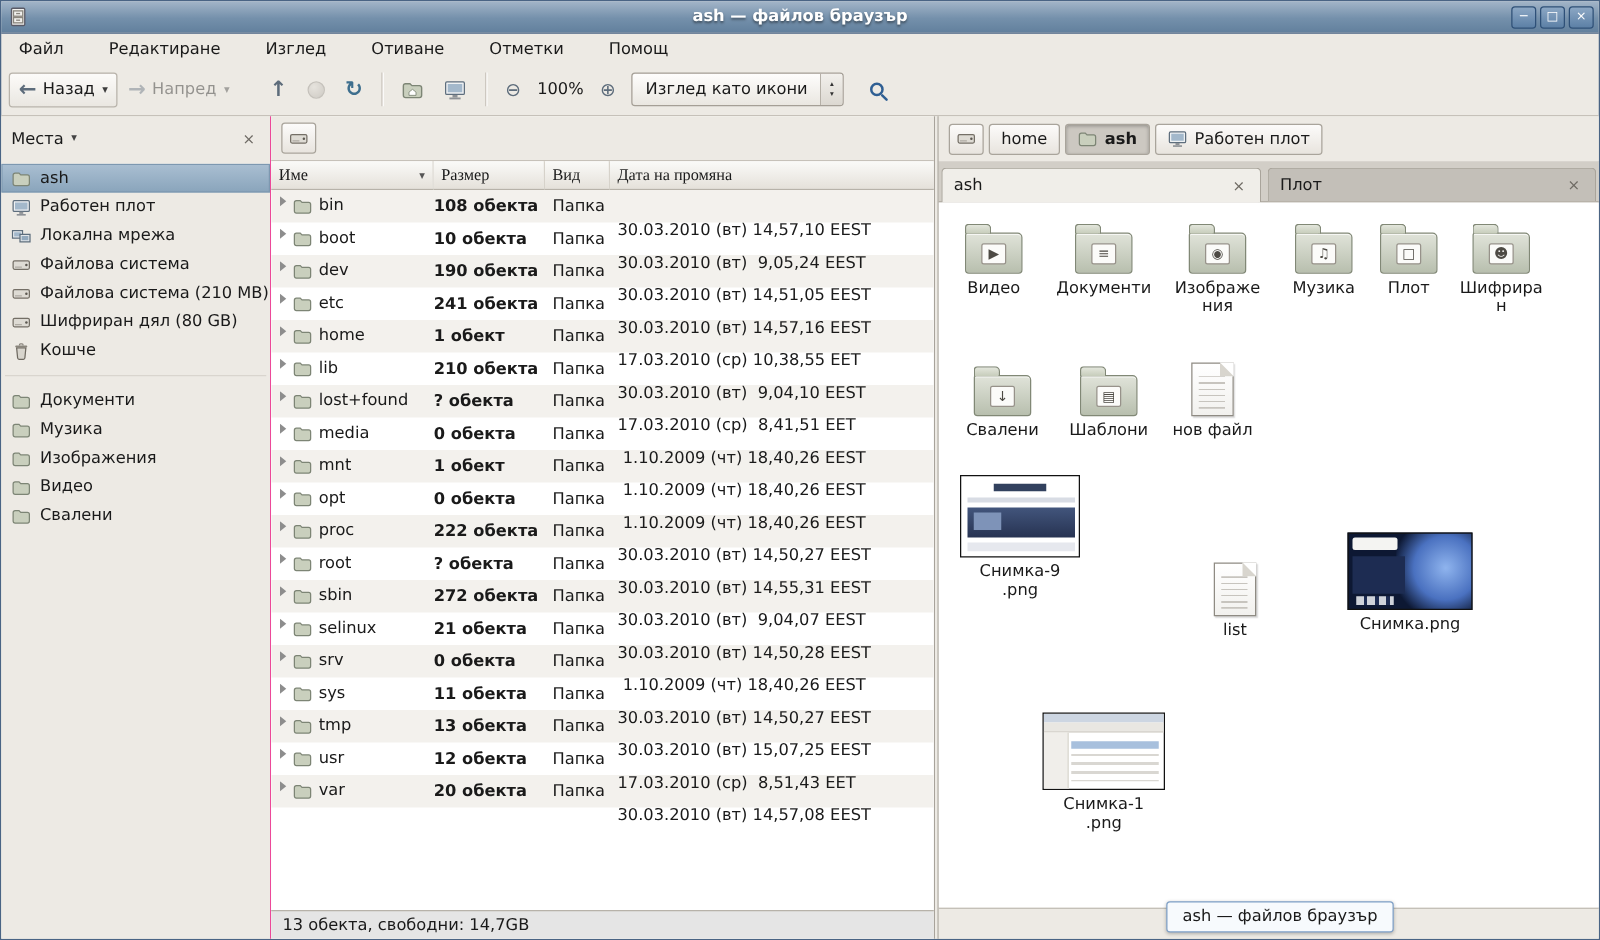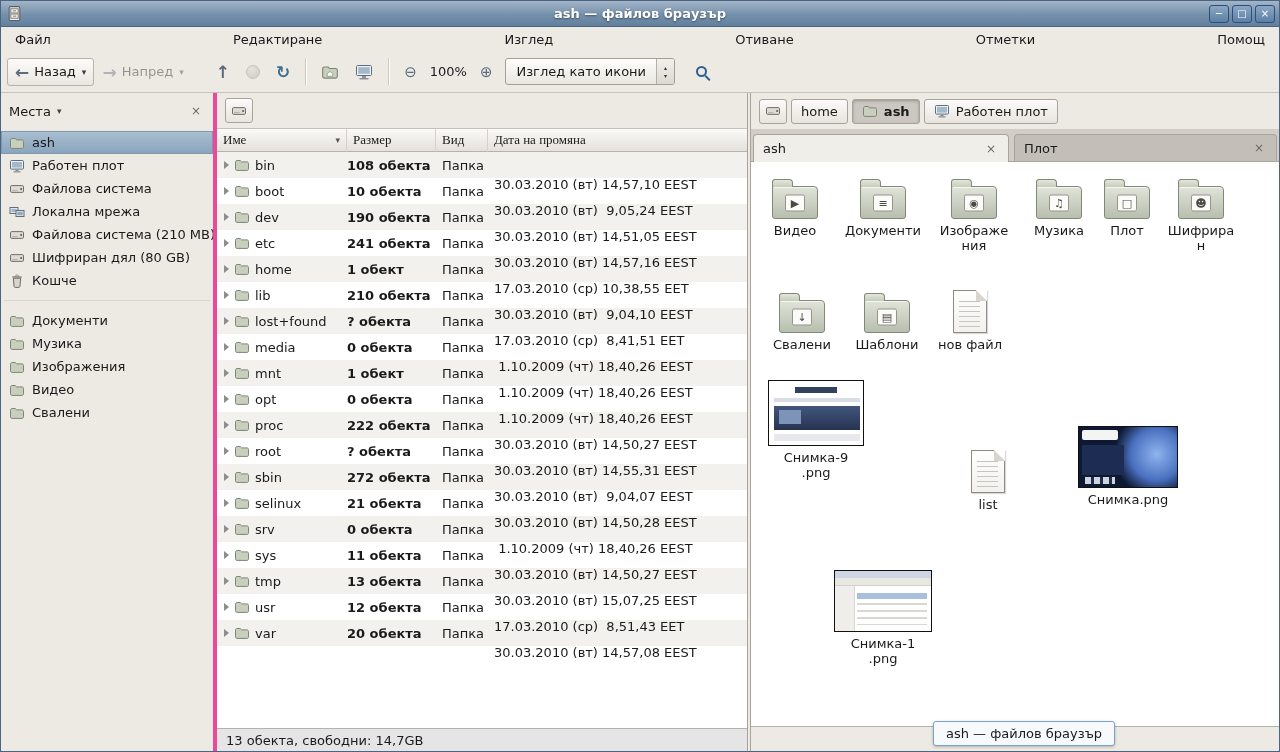--- a/index.html
+++ b/index.html
@@ -16,21 +16,21 @@
   .titlebar { flex:0 0 26px; position:relative; display:flex; align-items:center; padding:0 4px;
     background:linear-gradient(#a3b5c8,#7490ab 55%,#62809d); border-bottom:1px solid #4a6484; }
   .title { position:absolute; left:0; right:0; text-align:center; color:#fff; font-weight:bold;
     text-shadow:0 1px 2px rgba(0,0,0,.45); pointer-events:none; }
   .win-icon { width:18px; height:18px; display:flex; align-items:center; justify-content:center; }
   .win-btns { margin-left:auto; display:flex; gap:3px; position:relative; }
   .wbtn { width:20px; height:18px; border-radius:3px; border:1px solid #2e5078; color:#fff;
     background:linear-gradient(#8ca7c4,#5c80a6); font-size:10px; line-height:16px; text-align:center; }
 
   
-  .menubar { flex:0 0 24px; display:flex; align-items:center; padding:0 5px; gap:5px;justify-content:space-between; }
+  .menubar { flex:0 0 24px; display:flex; align-items:center; padding:0 5px; gap:18px; }
   .menu-item { padding:2px 9px; border-radius:2px; }
 
   
   .toolbar { flex:0 0 42px; display:flex; align-items:center; padding:0 6px; border-bottom:1px solid #c6c1b9; }
   .tbtn { display:flex; align-items:center; gap:5px; padding:5px 7px; border-radius:3px; border:1px solid transparent; }
   .tbtn.framed { border-color:#b8b3aa; background:linear-gradient(#fcfbf9,#eae7e1); }
   .tbtn.disabled { opacity:.42; }
   .tico { font-size:17px; line-height:16px; color:#5d6c7b; font-weight:bold; }
   .tico.small { font-size:15px; font-weight:normal; }
   .drop { font-size:9px; color:#3d3d3d; margin-left:1px; }
@@ -44,21 +44,21 @@
   .combo-spin { width:18px; align-self:stretch; border-left:1px solid #b5b0a7; display:flex; flex-direction:column;
     align-items:center; justify-content:center; font-size:6px; color:#333; gap:1px;
     background:linear-gradient(#f2f0ec,#dcd8d1); border-radius:0 2px 2px 0; }
   .mag { width:11px; height:11px; border:2px solid #2f5f93; border-radius:50%; position:relative; }
   .mag::after { content:""; position:absolute; width:7px; height:2px; background:#2f5f93; border-radius:1px;
     transform:rotate(45deg); right:-6px; bottom:-4px; }
 
   
   .main { flex:1; display:flex; min-height:0; }
 
-  .sidebar { flex:0 0 216px; border-right:4px solid #ec4899; background:#edeae4; display:flex; flex-direction:column; min-width:0; }
+  .sidebar { flex:0 0 216px; border-right:1px solid #ec4899; background:#edeae4; display:flex; flex-direction:column; min-width:0; }
   .pane-top { flex:0 0 36px; height:36px; display:flex; align-items:center; padding:0 8px; gap:6px; }
   .side-close { margin-left:auto; color:#6e6a64; font-size:12px; padding:2px 4px; }
   .side-arrow { font-size:9px; color:#444; }
   .side-list { flex:1; overflow:hidden; padding-top:2px; }
   .side-item { height:23px; display:flex; align-items:center; gap:7px; padding:0 8px; white-space:nowrap; overflow:hidden; }
   .side-item.selected { background:linear-gradient(#aabfd2,#89a4bb); box-shadow:inset 0 0 0 1px #7d98b0; }
   .side-sep { height:1px; background:#d9d5ce; margin:8px 3px; }
   .i16 { width:16px; height:16px; flex:0 0 16px; display:inline-flex; }
   .i18 { width:18px; height:18px; flex:0 0 18px; display:inline-flex; }
 
@@ -68,21 +68,21 @@
     justify-content:center; background:linear-gradient(#fcfbfa,#e8e4de); }
 
   .list-header { display:flex; flex:0 0 23px; }
   .hcol { display:flex; align-items:center; padding:0 6px; overflow:hidden; white-space:nowrap;
     background:linear-gradient(#fafaf8,#e5e1da); border-right:1px solid #d6d2ca; border-bottom:1px solid #b7b2a9;font-family:Liberation Serif, serif; }
   .h-name { width:130px; } .h-size { width:89px; } .h-type { width:52px; } .h-date { flex:1; border-right:none; }
   .sort { margin-left:auto; font-size:9px; color:#555; }
   .list-body { flex:1; overflow:hidden; background:#fff; }
   .frow { display:flex; height:26px; align-items:center; }
   .frow:nth-child(odd) { background:#f3f1ed; }
-  .c-name { width:130px; display:flex; align-items:center; gap:5px; padding:0 2px 0 7px; overflow:hidden; white-space:nowrap; }
+  .c-name { width:130px; display:flex; align-items:flex-start; gap:5px; padding:0 2px 0 7px; overflow:hidden; white-space:nowrap; }
   .expander { width:0; height:0; border-top:4px solid transparent; border-bottom:4px solid transparent;
     border-left:5px solid #8d8d8d; flex:0 0 auto; }
   .c-size { width:89px; text-align:left; padding-right:10px; white-space:nowrap;font-weight:bold; }
   .c-type { width:52px; padding-left:6px; white-space:nowrap; }
   .c-date { flex:1; padding-left:6px; white-space:pre; overflow:hidden;margin-top:38px; }
   .statusbar { flex:0 0 23px; border-top:1px solid #b7b2a9; background:#e5e5e5; display:flex; align-items:center; padding:0 9px; }
 
   .splitter { flex:0 0 3px; background:#edeae4; border-right:1px solid #a8a39b; }
 
   .rightpane { flex:1; display:flex; flex-direction:column; min-width:0; }
@@ -246,37 +246,37 @@
                 <rect x="3" y="4" width="10" height="5.6" fill="#a3b8cb"></rect>
                 <rect x="6.4" y="11.4" width="3.2" height="1.7" fill="#8d9196"></rect>
                 <rect x="4.4" y="13.2" width="7.2" height="1.3" fill="#8d9196"></rect>
               </svg>
             </span>
             <span>Работен плот</span>
           </div>
           <div class="side-item">
             <span class="i16">
               <svg width="16" height="16" viewBox="0 0 16 16">
-                <rect x="1.5" y="4.6" width="13" height="6.8" rx="1.2" fill="#dedbd4" stroke="#746f66"></rect>
-                <circle cx="12.1" cy="8" r="1" fill="#5c5851"></circle>
-                <rect x="3" y="9.2" width="5.5" height="1" fill="#afaba3"></rect>
-              </svg>
-            </span>
-            <span>Файлова система</span>
-          </div>
-          <div class="side-item">
-            <span class="i16">
-              <svg width="16" height="16" viewBox="0 0 16 16">
                 <rect x="1" y="3.5" width="8" height="6" fill="#eef1f3" stroke="#5e6e7d"></rect>
                 <rect x="2.3" y="4.8" width="5.4" height="3.4" fill="#a3b8cb"></rect>
                 <rect x="7" y="6.5" width="8" height="6" fill="#e2e6e9" stroke="#5e6e7d"></rect>
                 <rect x="8.3" y="7.8" width="5.4" height="3.4" fill="#93a9bd"></rect>
               </svg>
             </span>
             <span>Локална мрежа</span>
+          </div>
+          <div class="side-item">
+            <span class="i16">
+              <svg width="16" height="16" viewBox="0 0 16 16">
+                <rect x="1.5" y="4.6" width="13" height="6.8" rx="1.2" fill="#dedbd4" stroke="#746f66"></rect>
+                <circle cx="12.1" cy="8" r="1" fill="#5c5851"></circle>
+                <rect x="3" y="9.2" width="5.5" height="1" fill="#afaba3"></rect>
+              </svg>
+            </span>
+            <span>Файлова система</span>
           </div>
           <div class="side-item">
             <span class="i16">
               <svg width="16" height="16" viewBox="0 0 16 16">
                 <rect x="1.5" y="4.6" width="13" height="6.8" rx="1.2" fill="#dedbd4" stroke="#746f66"></rect>
                 <circle cx="12.1" cy="8" r="1" fill="#5c5851"></circle>
                 <rect x="3" y="9.2" width="5.5" height="1" fill="#afaba3"></rect>
               </svg>
             </span>
             <span>Файлова система (210 MB)</span>

